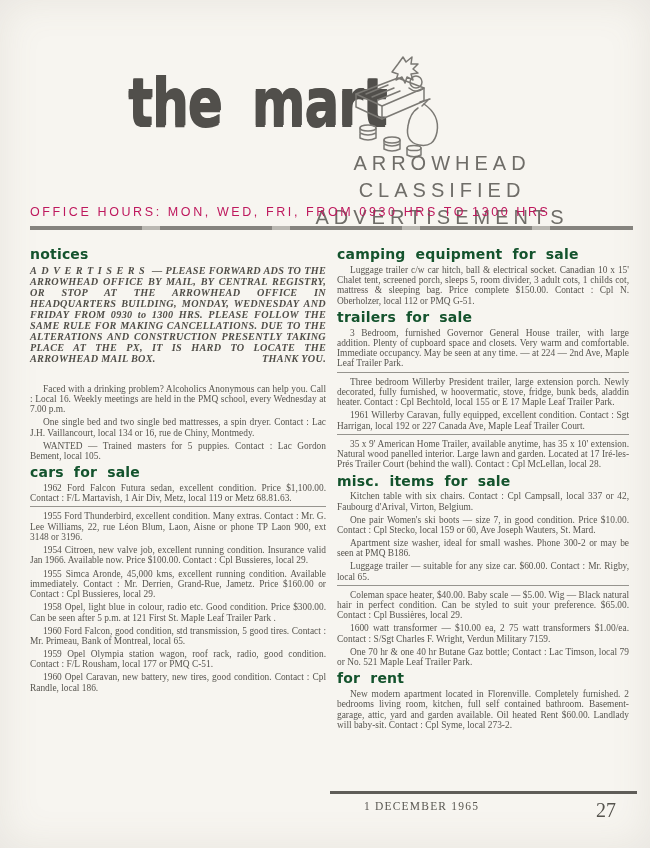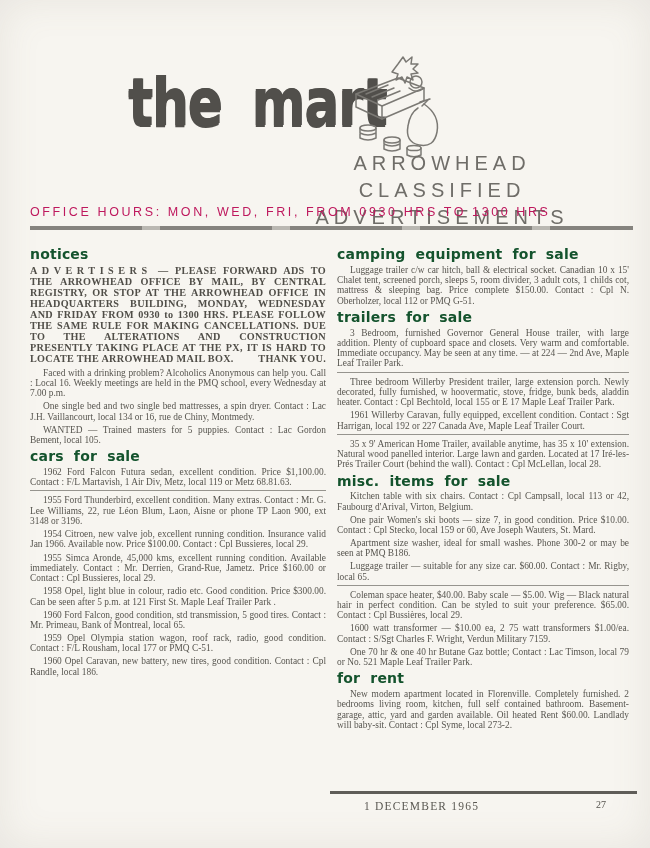--- a/index.html
+++ b/index.html
@@ -20,29 +20,29 @@
   .office-rule{position:absolute;left:30px;top:226px;width:603px;height:4px;
         background:repeating-linear-gradient(90deg,#85837e 0 112px,#bab8b2 112px 130px);}
   
   .columns{position:absolute;left:30px;top:243px;display:flex;gap:11px;}
   .col{width:296px;}
   .col-right{width:292px;}
   h2{font-family:"DejaVu Sans",sans-serif;font-weight:bold;font-size:14px;color:#14532d;
      margin:4px 0 3px;line-height:1.05;letter-spacing:.2px;word-spacing:5px;}
   .ad{font-size:9.4px;line-height:10.3px;color:#57554f;text-align:justify;
       text-indent:13px;margin:0 0 2.8px;}
-  .lead{font-size:10.2px;line-height:11px;color:#504e48;font-weight:bold;
-      text-align:justify;margin:1px 0 4px;letter-spacing:.3px;}
+  .lead{font-size:10.2px;line-height:11px;color:#504e48;font-weight:bold;font-style:italic;
+      text-align:justify;margin:1px 0 20px;letter-spacing:.3px;}
   .lead-word{letter-spacing:4.5px;}
   .signoff{float:right;}
   .divider{border-top:1px solid #96948e;margin:1px 0 4px;}
   
   .footer-rule{position:absolute;left:330px;top:791px;width:307px;border-top:3px solid #5f5d58;}
   .footer-date{position:absolute;left:333px;top:800px;font-size:11.5px;letter-spacing:1.2px;color:#5a5852;margin-left:31px;}
-  .page-number{position:absolute;left:596px;top:799px;font-size:10px;color:#55534d;}
+  .page-number{position:absolute;left:596px;top:799px;font-size:20px;color:#55534d;}
   svg .sk{fill:none;stroke:#7b7974;stroke-width:1.5;stroke-linecap:round;stroke-linejoin:round;}
 </style>
 </head>
 <body>
 
 <div class="page">
 
   <div class="logo">the mart</div>
 
   <svg class="logo-art" width="120" height="108" viewBox="0 0 120 108">
@@ -99,21 +99,21 @@
 
       <h2>trailers for sale</h2>
       <p class="ad">3 Bedroom, furnished Governor General House trailer, with large addition. Plenty of cupboard space and closets. Very warm and comfortable. Immediate occupancy. May be seen at any time. — at 224 — 2nd Ave, Maple Leaf Trailer Park.</p>
       <div class="divider"></div>
       <p class="ad">Three bedroom Willerby President trailer, large extension porch. Newly decorated, fully furnished, w hoovermatic, stove, fridge, bunk beds, aladdin heater. Contact : Cpl Bechtold, local 155 or E 17 Maple Leaf Trailer Park.</p>
       <p class="ad">1961 Willerby Caravan, fully equipped, excellent condition. Contact : Sgt Harrigan, local 192 or 227 Canada Ave, Maple Leaf Trailer Court.</p>
       <div class="divider"></div>
       <p class="ad">35 x 9' American Home Trailer, available anytime, has 35 x 10' extension. Natural wood panelled interior. Large lawn and garden. Located at 17 Iré-les-Prés Trailer Court (behind the wall). Contact : Cpl McLellan, local 28.</p>
 
       <h2>misc. items for sale</h2>
-      <p class="ad">Kitchen table with six chairs. Contact : Cpl Campsall, local 113 or 42, Faubourg d'Arival, Virton, Belgium.</p>
+      <p class="ad">Kitchen table with six chairs. Contact : Cpl Campsall, local 337 or 42, Faubourg d'Arival, Virton, Belgium.</p>
       <p class="ad">One pair Women's ski boots — size 7, in good condition. Price $10.00. Contact : Cpl Stecko, local 159 or 60, Ave Joseph Wauters, St. Mard.</p>
       <p class="ad">Apartment size washer, ideal for small washes. Phone 300-2 or may be seen at PMQ B186.</p>
       <p class="ad">Luggage trailer — suitable for any size car. $60.00. Contact : Mr. Rigby, local 65.</p>
       <div class="divider"></div>
       <p class="ad">Coleman space heater, $40.00. Baby scale — $5.00. Wig — Black natural hair in perfect condition. Can be styled to suit your preference. $65.00. Contact : Cpl Bussières, local 29.</p>
       <p class="ad">1600 watt transformer — $10.00 ea, 2 75 watt transformers $1.00/ea. Contact : S/Sgt Charles F. Wright, Verdun Military 7159.</p>
       <p class="ad">One 70 hr &amp; one 40 hr Butane Gaz bottle; Contact : Lac Timson, local 79 or No. 521 Maple Leaf Trailer Park.</p>
 
       <h2>for rent</h2>
       <p class="ad">New modern apartment located in Florenville. Completely furnished. 2 bedrooms living room, kitchen, full self contained bathroom. Basement-garage, attic, yard and garden available. Oil heated Rent $60.00. Landlady will baby-sit. Contact : Cpl Syme, local 273-2.</p>

